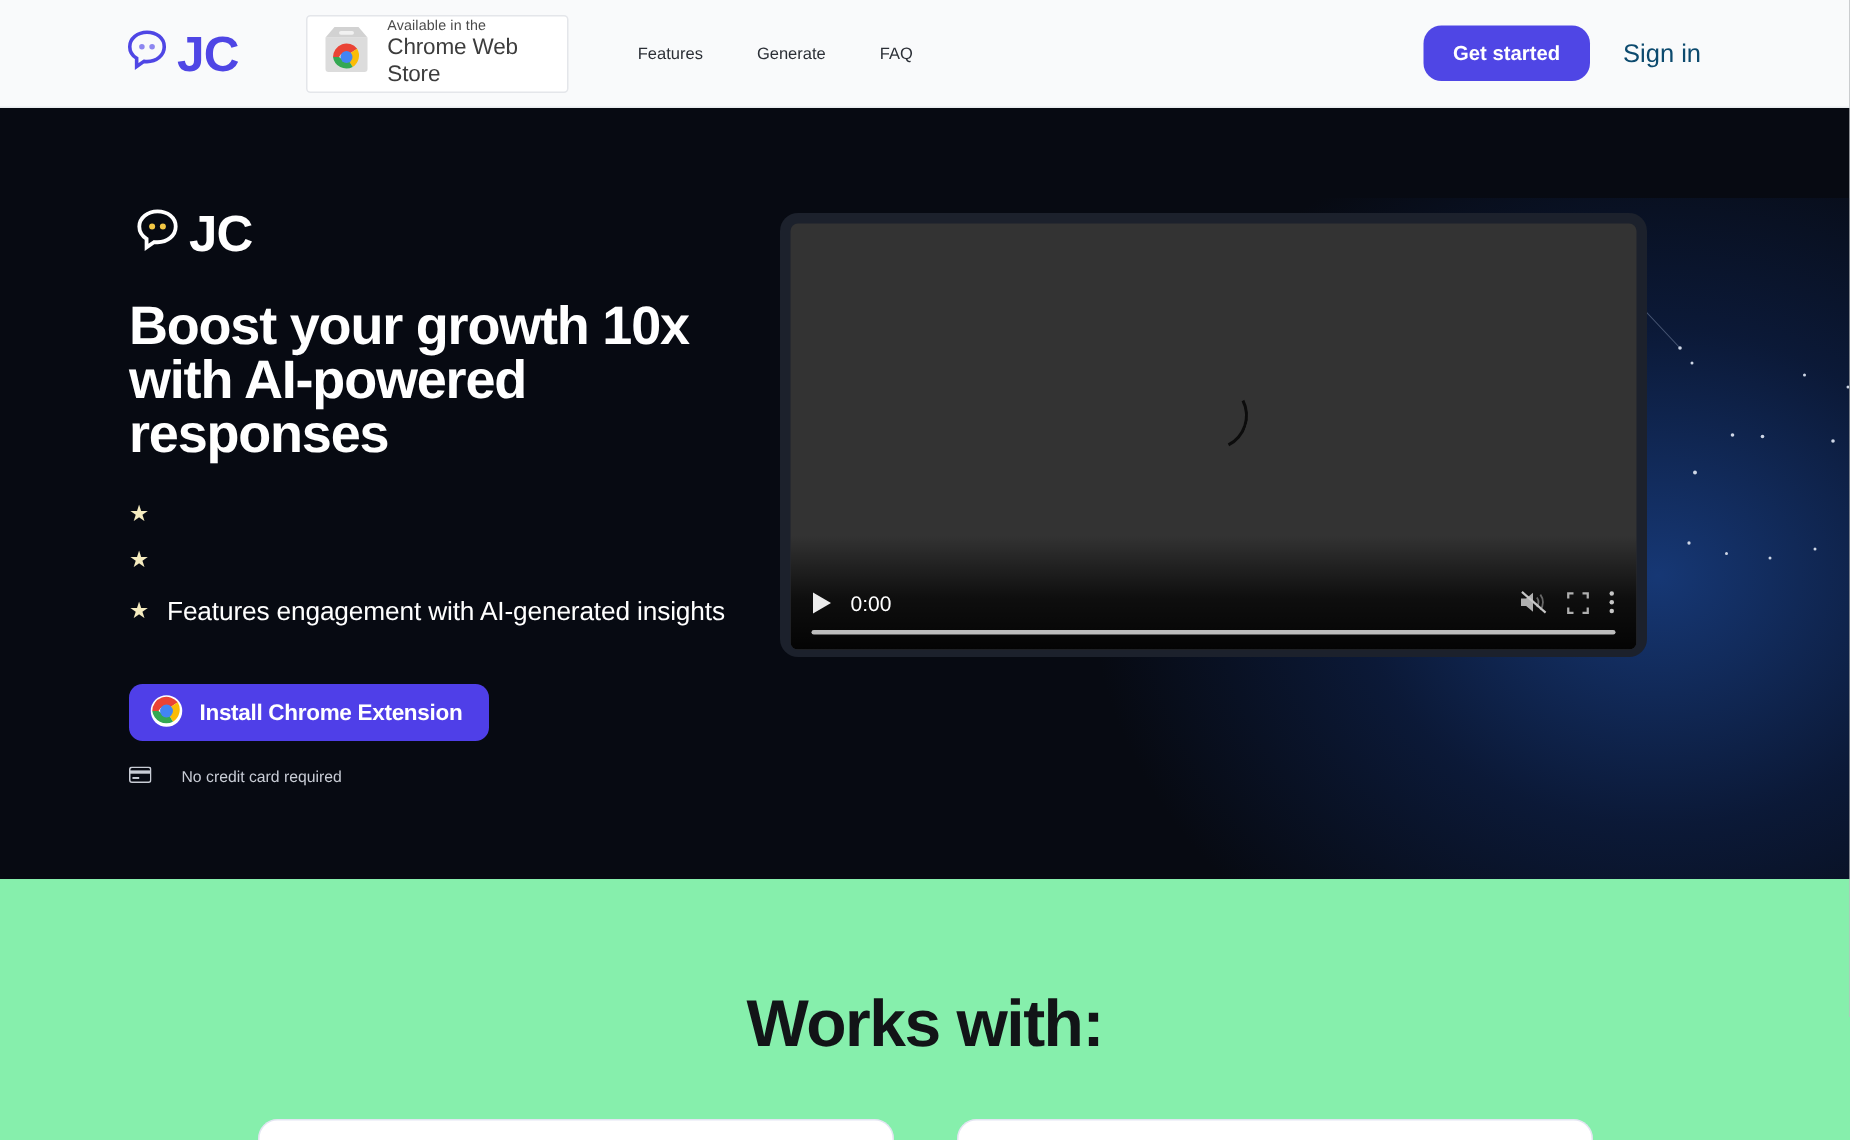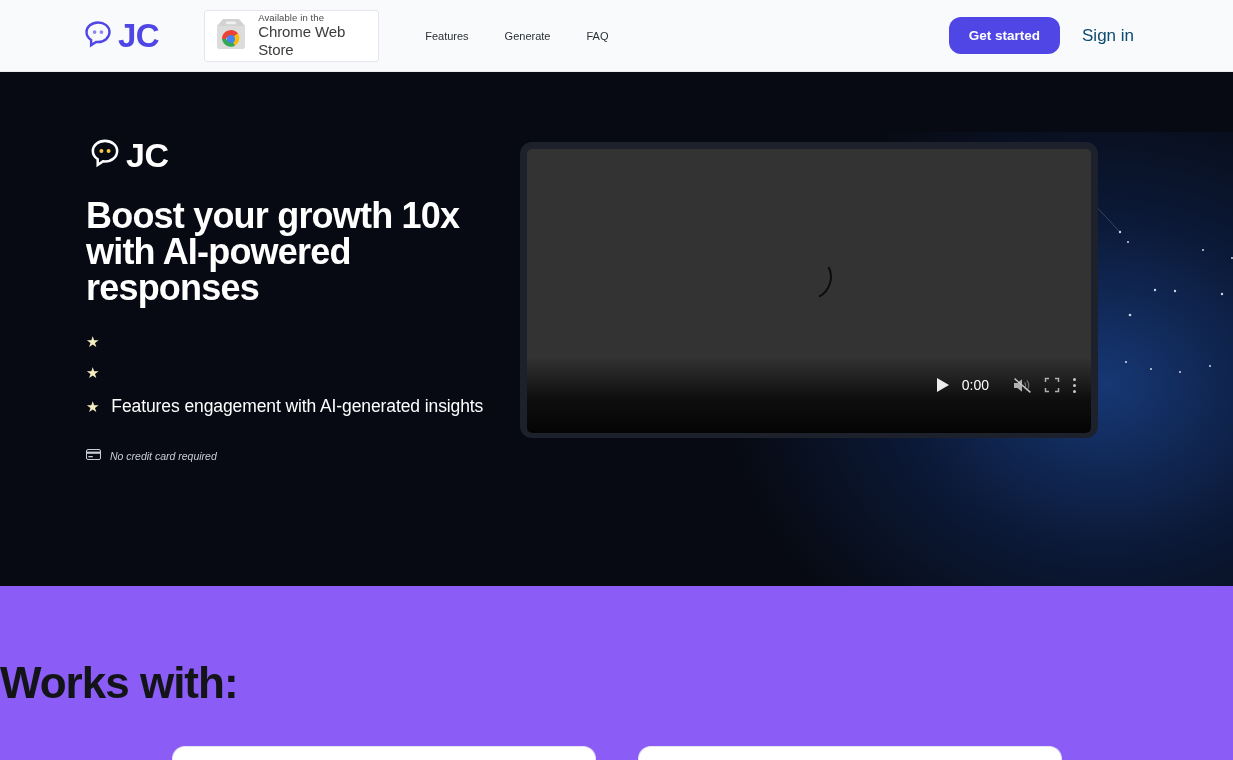--- a/index.html
+++ b/index.html
@@ -163,27 +163,26 @@
     cursor: pointer;
     font-family: inherit;
   }
   .btn-install-label {
     color: #ffffff;
     font-size: 15px;
     font-weight: 700;
     letter-spacing: -0.2px;
   }
   .nocard {
-    margin-top: 32px;
-    display: flex;
-    align-items: center;
-    gap: 9px;
+    margin-top: 17px;
+    display: flex;
+    align-items: center;
+    gap: 20px;
     font-size: 10.5px;
     color: #c9cdd6;
-    font-style: italic;
   }
 
   
   .hero-right {
     position: relative;
     flex: 1;
   }
   .video-frame {
     position: absolute;
     left: 0px;
@@ -211,20 +210,21 @@
     border-right-color: #0c0c0c;
     border-radius: 50%;
     transform: rotate(18deg);
   }
   .video-controls {
     position: absolute;
     left: 0; right: 0; bottom: 0;
     height: 76px;
     background: linear-gradient(to top, rgba(0,0,0,0.92) 0%, rgba(0,0,0,0.72) 45%, rgba(0,0,0,0) 100%);
     display: flex;
+    flex-direction: column;
     justify-content: flex-end;
     padding: 0 14px 10px 14px;
   }
   .controls-row {
     display: flex;
     align-items: center;
     gap: 12px;
     margin-bottom: 10px;
   }
   .ctrl-btn {
@@ -243,21 +243,22 @@
     background: #bdbdbd;
     border-radius: 2px;
     cursor: pointer;
   }
 
   
   .works {
     position: relative;
     width: 1233px;
     height: 174px;
-    background: #8b5cf6;
+    background: #86efac;
+    text-align: center;
   }
   .works-title {
     padding-top: 72px;
     font-size: 44px;
     font-weight: 700;
     color: #121417;
     letter-spacing: -1px;
   }
   .works-cards {
     position: absolute;
@@ -378,20 +379,32 @@
         </li>
         <li>
           <span class="star">★</span>
         </li>
         <li>
           <span class="star">★</span>
           <span>Features engagement with AI-generated insights</span>
         </li>
       </ul>
 
+      <button class="btn-install">
+        <span>
+          <svg width="22" height="22" viewBox="-11 -11 22 22">
+            <circle cx="0" cy="0" r="10.5" fill="#ffffff"></circle>
+            <path d="M-9.5 0a9.5 9.5 0 0 1 17-5.8L2 -2.2A4.9 4.9 0 0 0 -5.3 0z" fill="#ea4335"></path>
+            <path d="M7.5 -5.8A9.5 9.5 0 0 1 4.3 7.1L0.6 0.9A4.9 4.9 0 0 0 2 -2.2z" fill="#fbbc05"></path>
+            <path d="M-9.5 0a9.5 9.5 0 0 0 13.8 7.1L0.6 0.9A4.9 4.9 0 0 1 -5.3 0z" fill="#34a853"></path>
+            <circle cx="0" cy="0" r="4.3" fill="#4285f4"></circle>
+          </svg>
+        </span>
+        <span class="btn-install-label">Install Chrome Extension</span>
+      </button>
 
       <div class="nocard">
         <span>
           <svg width="15" height="11" viewBox="0 0 15 11">
             <rect x="0.5" y="0.5" width="14" height="10" rx="1.5" fill="none" stroke="#c9cdd6" stroke-width="1"></rect>
             <rect x="0.5" y="2.6" width="14" height="2.2" fill="#c9cdd6"></rect>
             <rect x="2.3" y="7" width="4.5" height="1.3" fill="#c9cdd6"></rect>
           </svg>
         </span>
         <span>No credit card required</span>

